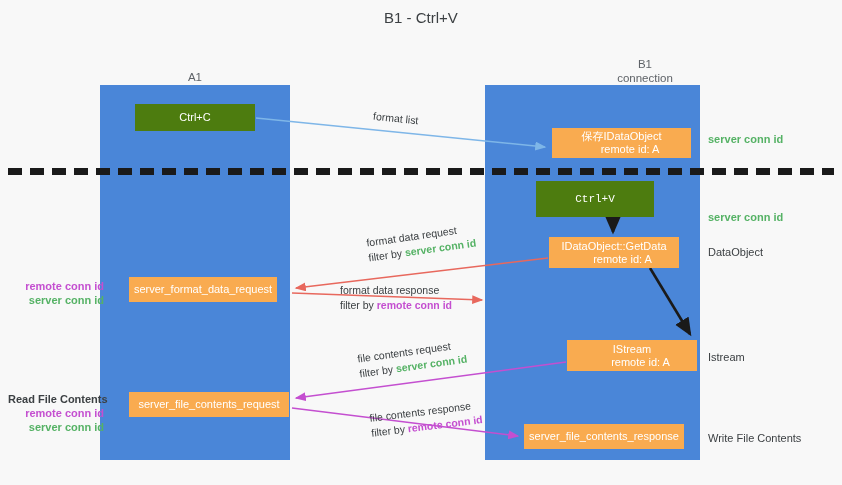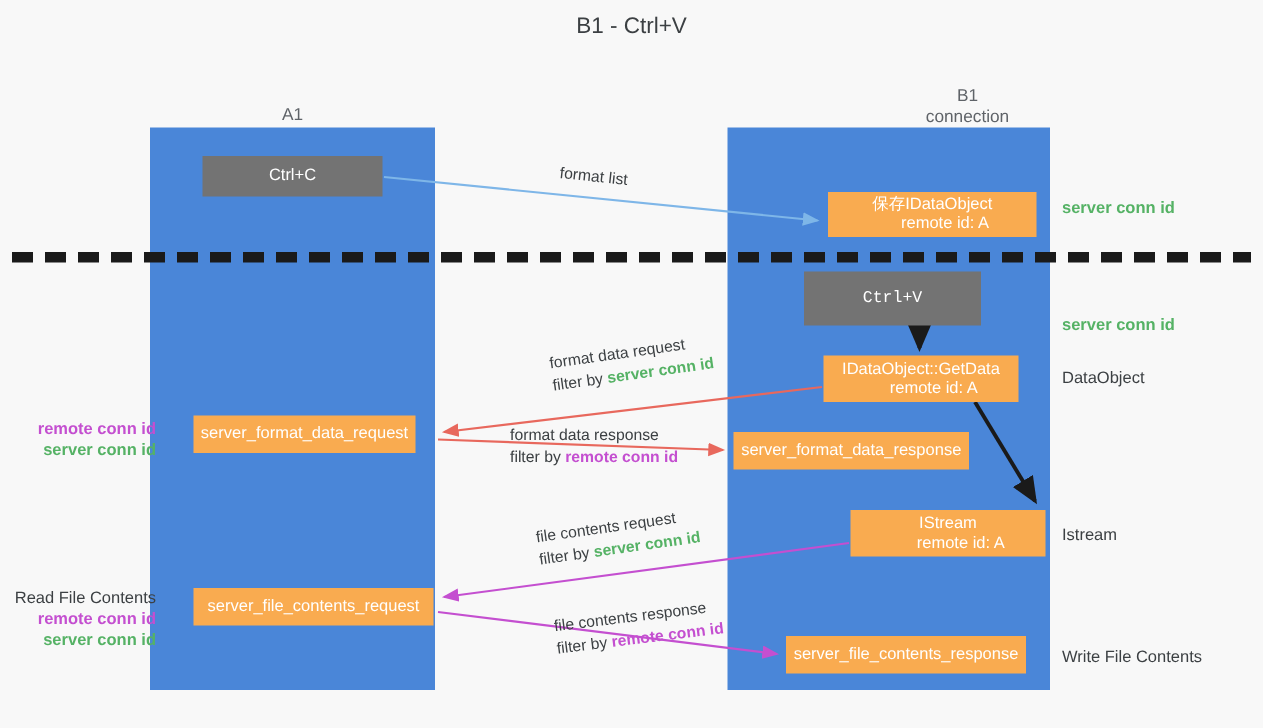--- a/index.html
+++ b/index.html
@@ -39,21 +39,21 @@
 
   
   .node{
     position:absolute;box-sizing:border-box;
     display:flex;flex-direction:column;
     align-items:center;justify-content:center;
     color:#ffffff;font-size:11px;line-height:13px;
     text-align:center;padding:3px 6px;
   }
   .node.orange{background:#f9ab50;}
-  .node.green{background:#737373;}
+  .node.green{background:#4d7c0f;}
   .node .l2{font-size:11px;padding-left:17px;}
 
   
   #n-ctrl-c{left:135px;top:104px;width:120px;height:27px;}
   #n-sfdreq{left:129px;top:277px;width:148px;height:25px;}
   #n-sfcreq{left:129px;top:392px;width:160px;height:25px;}
   
   #n-save-ido{left:552px;top:128px;width:139px;height:30px;}
   #n-ctrl-v{left:536px;top:181px;width:118px;height:36px;font-family:Liberation Mono, monospace;}
   #n-getdata{left:549px;top:237px;width:130px;height:31px;}
@@ -68,21 +68,21 @@
   .c-server{color:#55b265;font-weight:bold;}
   .c-remote{color:#c44fd0;font-weight:bold;}
   .c-plain{color:#3c4043;}
   #s-server-1{left:708px;top:132px;}
   #s-server-2{left:708px;top:210px;}
   #s-dataobject{left:708px;top:245px;}
   #s-istream{left:708px;top:350px;}
   #s-writefile{left:708px;top:431px;}
   #s-left-1{left:8px;top:279px;text-align:right;width:96px;}
   #s-left-2{left:8px;top:392px;text-align:right;width:96px;}
-  #s-left-2 .hdr{color:#3c4043;font-weight:normal;}
+  #s-left-2 .hdr{color:#3c4043;font-weight:bold;}
 
   
   .edge-label{
     position:absolute;font-size:10.5px;line-height:15px;
     color:#3c4043;white-space:nowrap;
   }
   .edge-label .l2{display:block;}
 
   #e-format-list{left:373px;top:111px;transform:rotate(6deg);}
   #e-fdreq{left:367px;top:228px;transform:rotate(-8deg);}
@@ -161,23 +161,20 @@
 
   <div class="node orange" id="n-getdata">
     <span>IDataObject::GetData</span>
     <span class="l2">remote id: A</span>
   </div>
 
   <div class="node orange" id="n-sfdreq">
     <span>server_format_data_request</span>
   </div>
 
-  <div class="node orange" id="n-sfdresp">
-    <span>server_format_data_response</span>
-  </div>
 
   <div class="node orange" id="n-istream">
     <span>IStream</span>
     <span class="l2">remote id: A</span>
   </div>
 
   <div class="node orange" id="n-sfcreq">
     <span>server_file_contents_request</span>
   </div>
 

